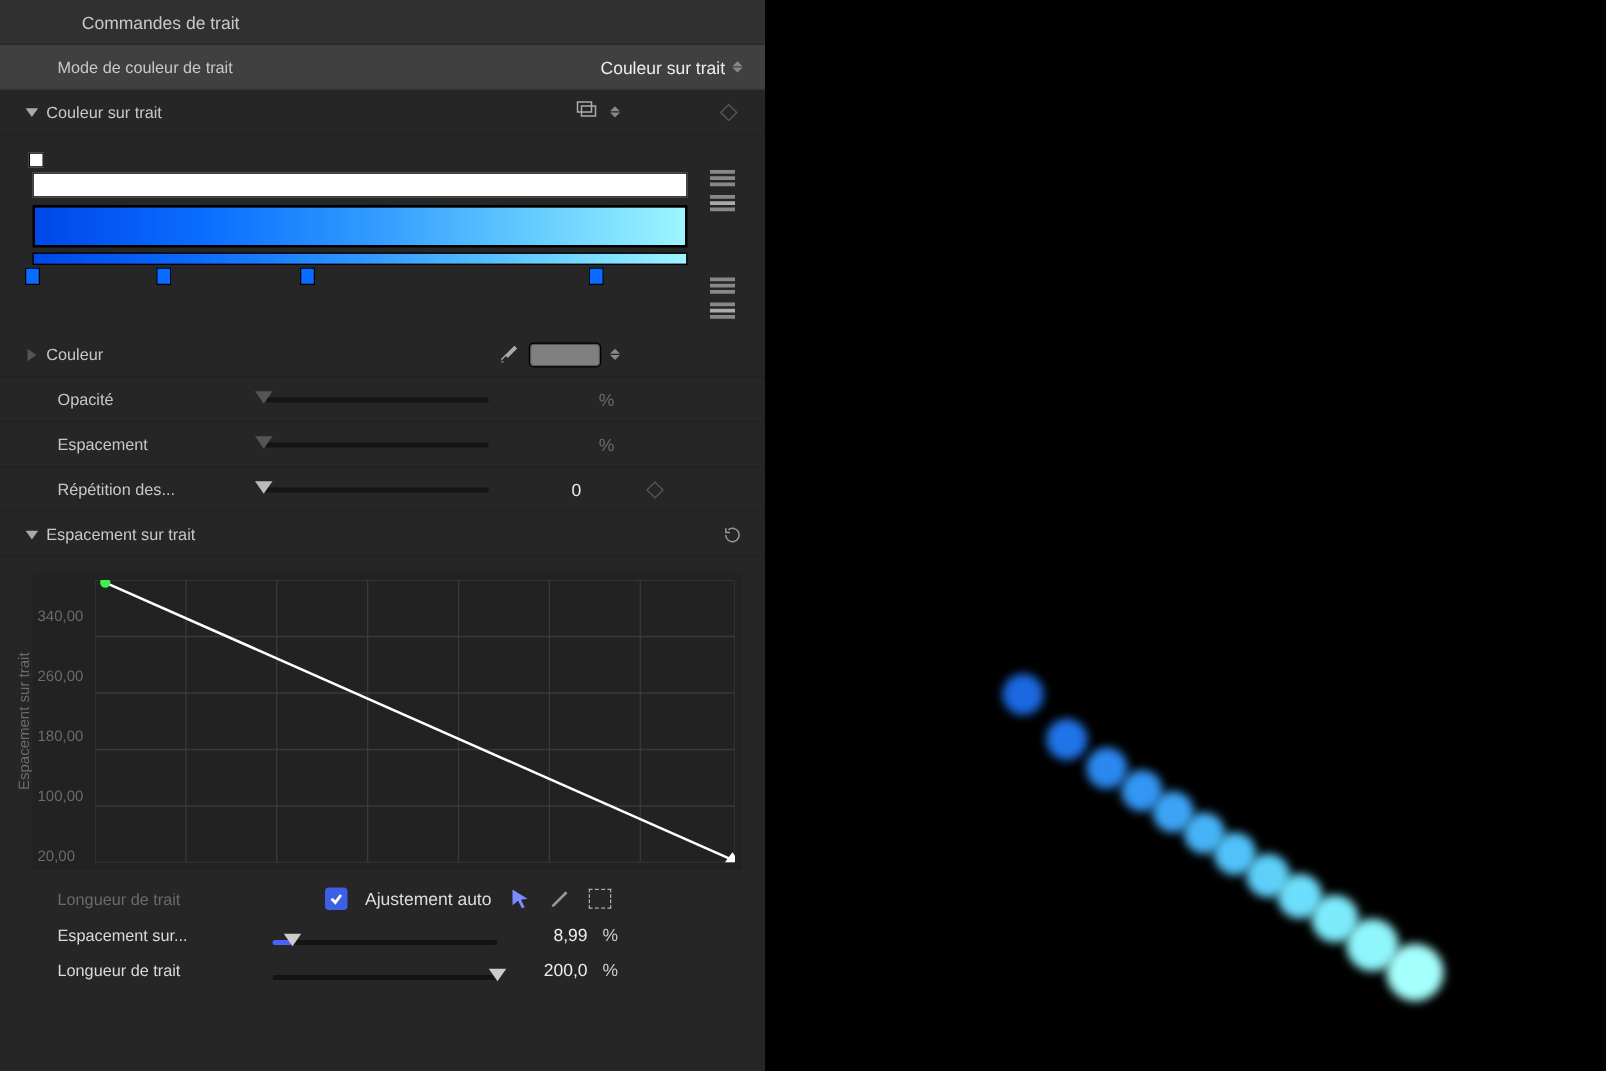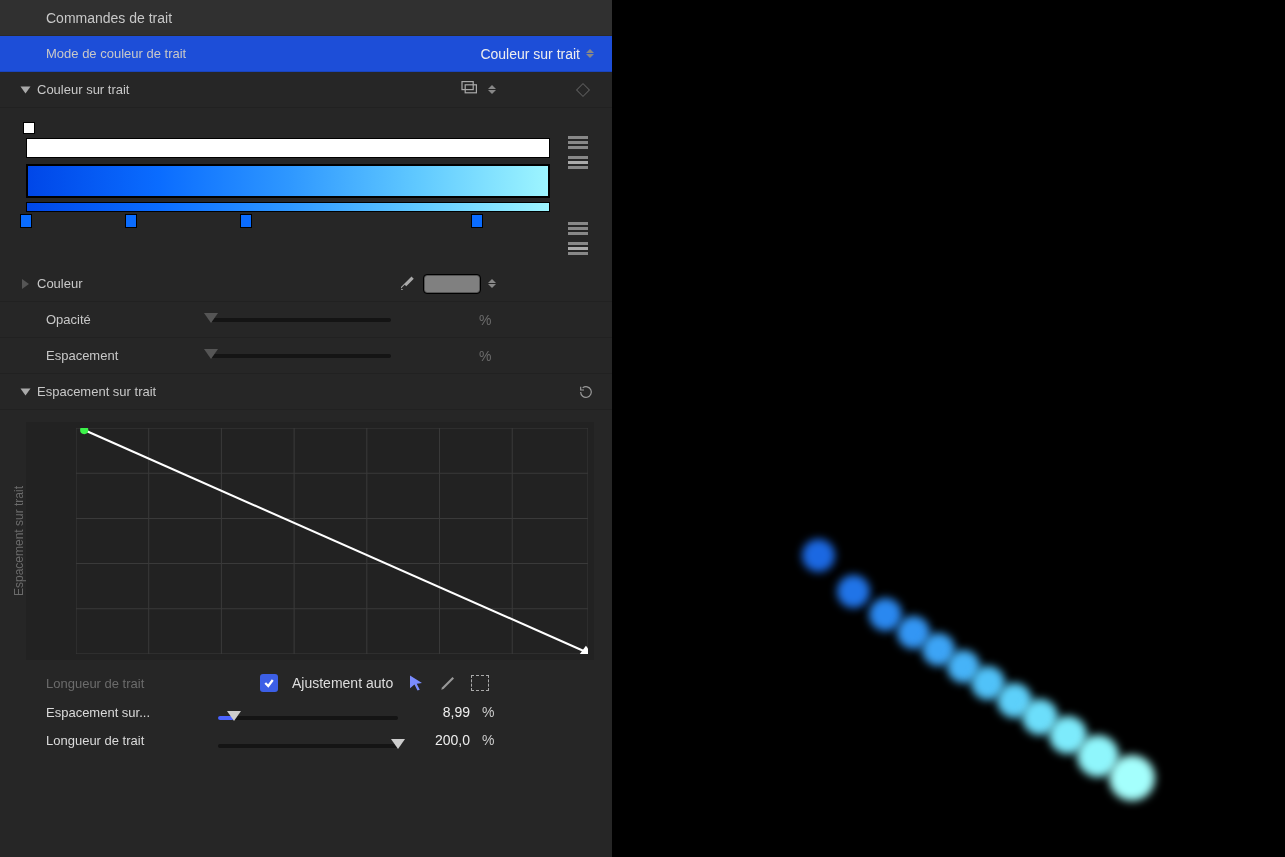--- a/index.html
+++ b/index.html
@@ -47,22 +47,23 @@
   display: flex;
   align-items: center;
   justify-content: flex-end;
   flex: 1;
   gap: 8px;
 }
 .row.header {
   background: #303030;
   padding-left: 46px;
   font-size: 14px;
-}
-.row.darker { background: #1d4ed8; align-items: center; }
+  text-align: center;
+}
+.row.darker { background: #404040; align-items: center; }
 .disclosure {
   width: 0; height: 0;
   border-top: 5px solid transparent;
   border-bottom: 5px solid transparent;
   border-left: 7px solid #aaa;
   margin-right: 8px;
 }
 .disclosure.open {
   transform: rotate(90deg);
 }
@@ -366,35 +367,53 @@
     <span class="label">Espacement</span>
     <div class="value-area" style="justify-content:flex-start; gap:14px;">
       <div class="slider-track">
         <div class="slider-thumb" style="left:0%;"></div>
       </div>
       <span class="numval"></span>
       <span class="percent">%</span>
     </div>
   </div>
 
+  <div class="row">
+    <span class="label">Répétition des...</span>
+    <div class="value-area" style="justify-content:flex-start; gap:14px;">
+      <div class="slider-track">
+        <div class="slider-thumb" style="left:0%; border-top-color:#bbb;"></div>
+      </div>
+      <span class="numval">0</span>
+      <span style="width:20px;"></span>
+      <span class="keyframe-diamond"></span>
+    </div>
+  </div>
 
   <div class="row section">
     <span class="disclosure open"></span>
     <span class="label">Espacement sur trait</span>
     <div class="value-area">
       <svg class="reset-icon" viewBox="0 0 24 24">
           <path d="M4 12a8 8 0 1 0 3-6.2M4 4v5h5"></path>
         </svg>
     </div>
   </div>
 
   <div class="graph-wrap">
     <div class="graph-body">
       <div class="graph-axis-label">Espacement sur trait</div>
       <div class="graph-area">
+        <div class="ylabels">
+          <span>340,00</span>
+          <span>260,00</span>
+          <span>180,00</span>
+          <span>100,00</span>
+          <span>20,00</span>
+        </div>
         <div class="grid">
           <svg viewBox="0 0 500 220" preserveAspectRatio="none">
             <line class="grid-line" x1="0" y1="0" x2="500" y2="0"></line>
             <line class="grid-line" x1="0" y1="44" x2="500" y2="44"></line>
             <line class="grid-line" x1="0" y1="88" x2="500" y2="88"></line>
             <line class="grid-line" x1="0" y1="132" x2="500" y2="132"></line>
             <line class="grid-line" x1="0" y1="176" x2="500" y2="176"></line>
             <line class="grid-line" x1="0" y1="220" x2="500" y2="220"></line>
             <line class="grid-line" x1="0" y1="0" x2="0" y2="220"></line>
             <line class="grid-line" x1="71" y1="0" x2="71" y2="220"></line>

